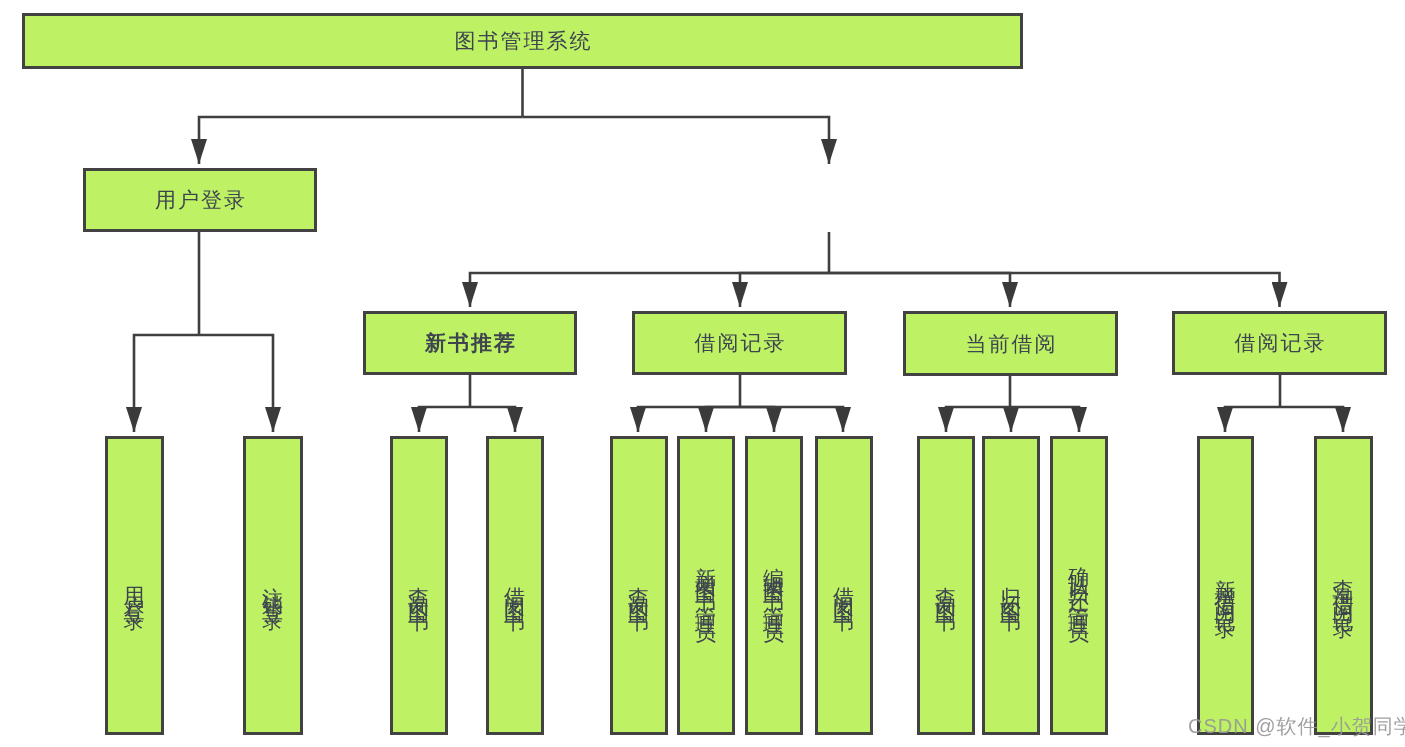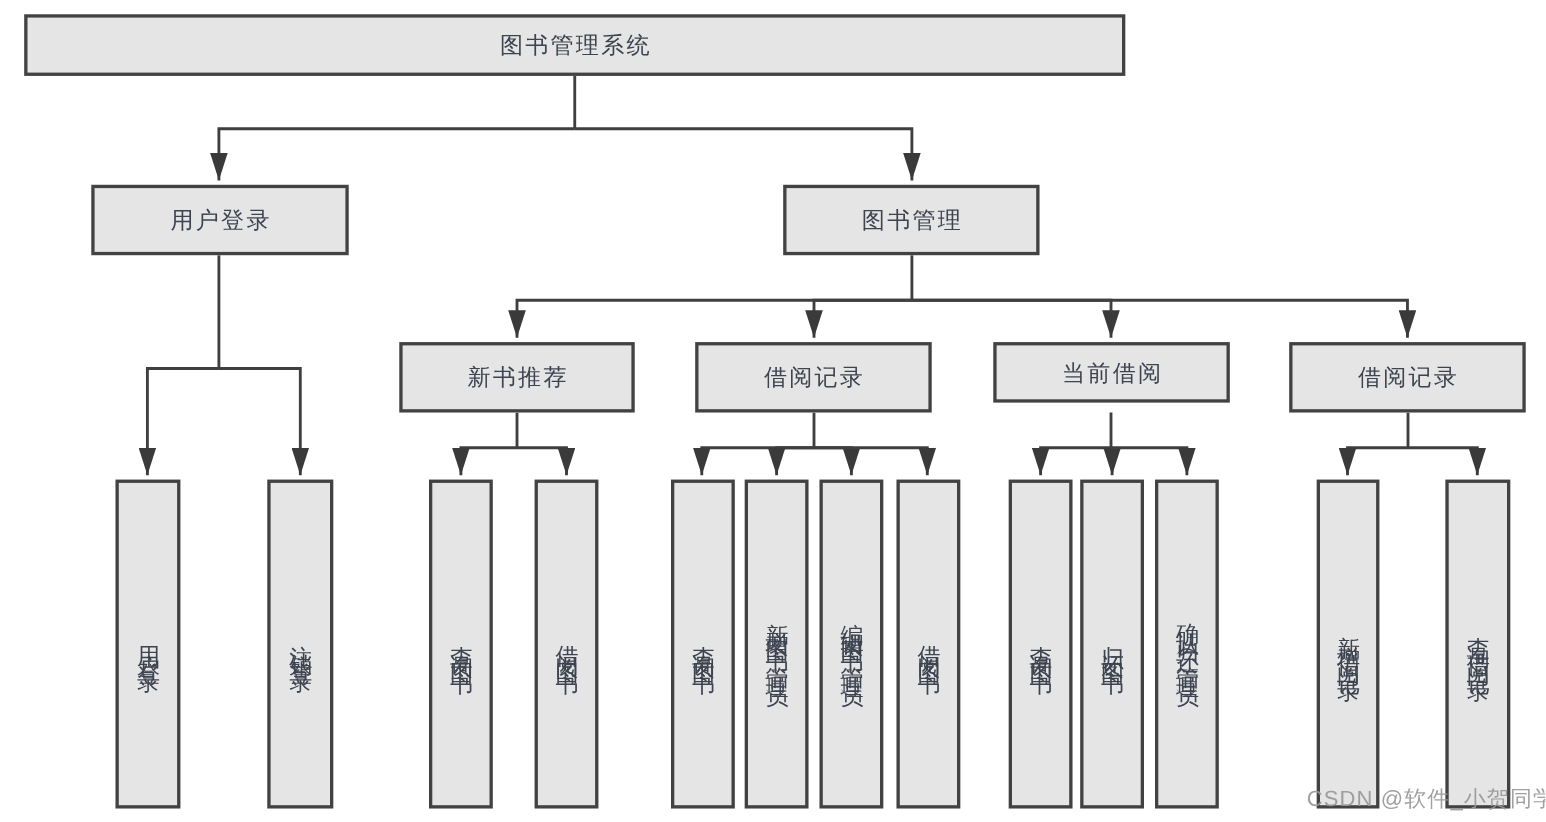--- a/index.html
+++ b/index.html
@@ -19,21 +19,21 @@
     position: absolute;
     left: 0;
     top: 0;
     width: 1405px;
     height: 747px;
   }
   .node {
     position: absolute;
     box-sizing: border-box;
     border: 3px solid #424242;
-    background: #e5e5e5;
+    background: #bef264;
     display: flex;
     align-items: center;
     justify-content: center;
     color: #3d4450;
   }
   .node .lbl {
     font-size: 21px;
     letter-spacing: 2px;
     white-space: nowrap;
   }
@@ -47,23 +47,23 @@
     font-size: 21px;
     letter-spacing: 8px;
     line-height: 1;
   }
   
   #n-root   { left: 22px;  top: 13px;  width: 1001px; height: 56px; }
   
   #n-login  { left: 83px;  top: 168px; width: 234px;  height: 64px; }
   #n-mgmt   { left: 712px; top: 168px; width: 233px;  height: 64px; }
   
-  #n-rec    { left: 363px;  top: 311px; width: 214px; height: 64px; }
+  #n-rec    { left: 363px;  top: 311px; width: 214px; height: 64px; font-weight: bold; }
   #n-borrow { left: 632px;  top: 311px; width: 215px; height: 64px; }
-  #n-cur    { left: 903px;  top: 311px; width: 215px; height: 55px; }
+  #n-cur    { left: 903px;  top: 311px; width: 215px; height: 65px; }
   #n-hist   { left: 1172px; top: 311px; width: 215px; height: 64px; }
   
   .vnode { top: 436px; height: 299px; }
   #lf-0  { left: 105px;  width: 59px; }
   #lf-1  { left: 243px;  width: 60px; }
   #lf-2  { left: 390px;  width: 58px; }
   #lf-3  { left: 486px;  width: 58px; }
   #lf-4  { left: 610px;  width: 58px; }
   #lf-5  { left: 677px;  width: 58px; }
   #lf-6  { left: 745px;  width: 58px; }
@@ -137,23 +137,20 @@
     <path class="cline" d="M1280 407 L1343 407 L1343 432" marker-end="url(#arrow)"></path>
   </svg>
 
   <div class="node hnode" id="n-root">
     <span class="lbl">图书管理系统</span>
   </div>
 
   <div class="node hnode" id="n-login">
     <span class="lbl">用户登录</span>
   </div>
-  <div class="node hnode" id="n-mgmt">
-    <span class="lbl">图书管理</span>
-  </div>
 
   <div class="node hnode" id="n-rec">
     <span class="lbl">新书推荐</span>
   </div>
   <div class="node hnode" id="n-borrow">
     <span class="lbl">借阅记录</span>
   </div>
   <div class="node hnode" id="n-cur">
     <span class="lbl">当前借阅</span>
   </div>

